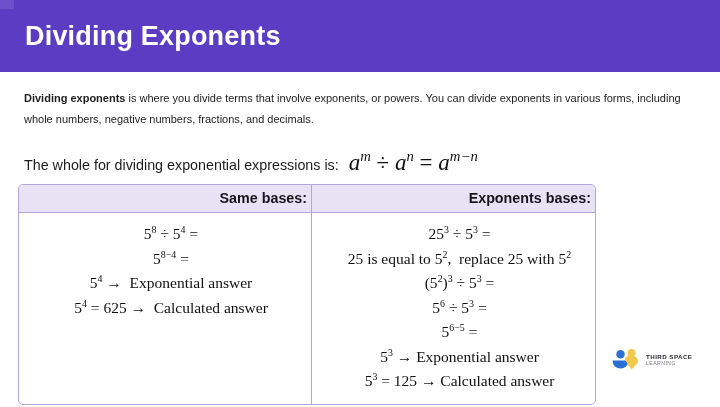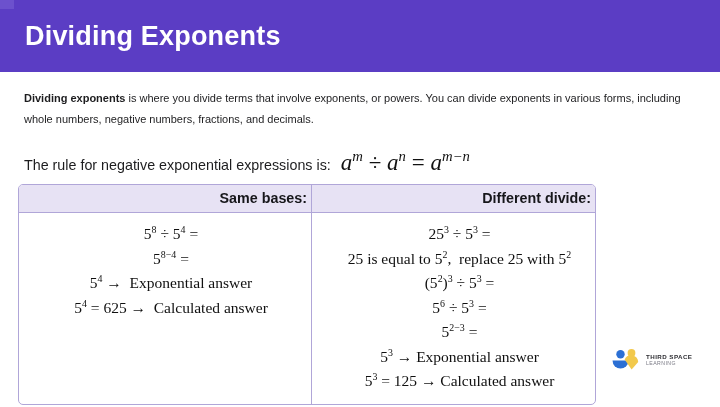--- a/index.html
+++ b/index.html
@@ -167,48 +167,48 @@
   <div class="header-band">
     <span class="header-notch"></span>
     <span class="slide-title">Dividing Exponents</span>
   </div>
 
   <p class="intro">
     <b>Dividing exponents</b><span> is where you divide terms that involve exponents, or powers. You can divide exponents in various forms, including whole numbers, negative numbers, fractions, and decimals.</span>
   </p>
 
   <div class="rule-line">
-    <span>The rule for negative exponential expressions is:</span>
+    <span>The whole for dividing exponential expressions is:</span>
     <span class="math rule-formula">
       <span>a</span><sup>m</sup>
       <span class="op">÷</span>
       <span>a</span><sup>n</sup>
       <span class="op">=</span>
       <span>a</span><sup>m−n</sup>
     </span>
   </div>
 
   <div class="ex-table">
     <div class="thead">
       <div class="th">Same bases:</div>
-      <div class="th right">Different divide:</div>
+      <div class="th right">Exponents bases:</div>
     </div>
     <div class="tbody">
       <div class="td">
           <div class="mline">5<sup>8</sup> ÷ 5<sup>4</sup> =</div>
           <div class="mline">5<sup>8−4</sup> =</div>
           <div class="mline">5<sup>4</sup> →&nbsp; Exponential answer</div>
           <div class="mline">5<sup>4</sup> = 625 →&nbsp; Calculated answer</div>
         </div>
       <div class="td right">
           <div class="mline">25<sup>3</sup> ÷ 5<sup>3</sup> =</div>
           <div class="mline">25 is equal to 5<sup>2</sup>,&nbsp; replace 25 with 5<sup>2</sup></div>
           <div class="mline">(5<sup>2</sup>)<sup>3</sup> ÷ 5<sup>3</sup> =</div>
           <div class="mline">5<sup>6</sup> ÷ 5<sup>3</sup> =</div>
-          <div class="mline">5<sup>2−3</sup> =</div>
+          <div class="mline">5<sup>6−5</sup> =</div>
           <div class="mline">5<sup>3</sup> → Exponential answer</div>
           <div class="mline">5<sup>3</sup> = 125 → Calculated answer</div>
         </div>
     </div>
   </div>
 
   <div class="logo">
     <span class="logo-mark">
       <svg width="30" height="23" viewBox="0 0 30 23" xmlns="http://www.w3.org/2000/svg">
         <circle cx="9.5" cy="5.2" r="4.2" fill="#2B6FD4"></circle>

